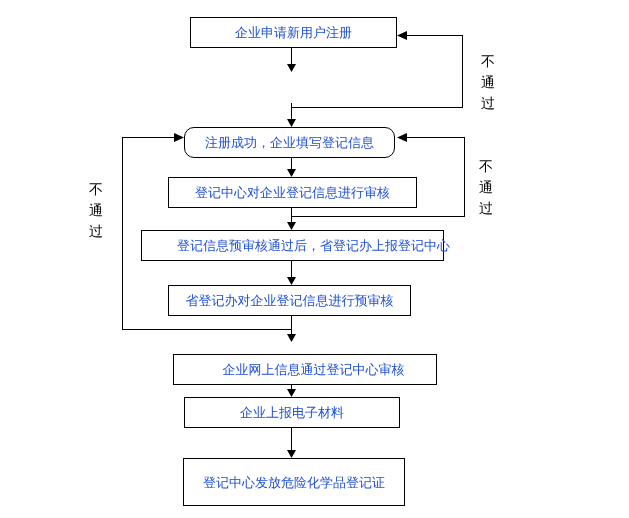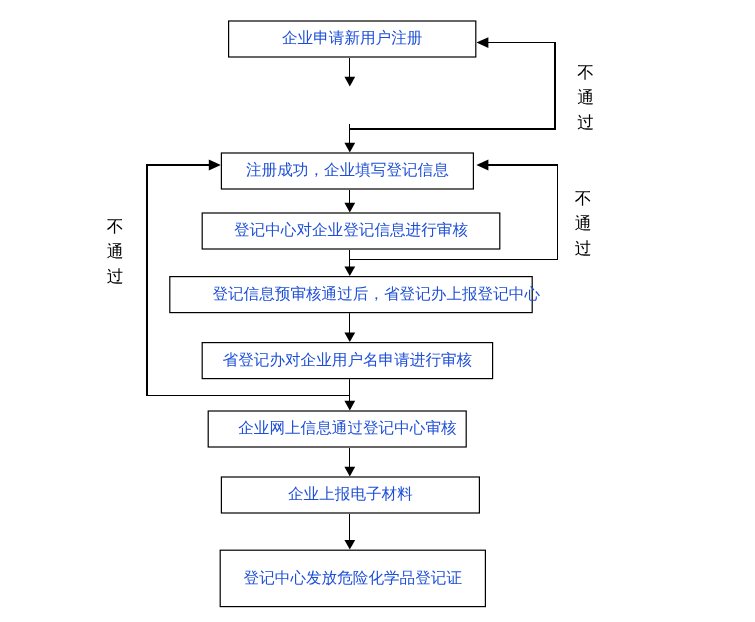--- a/index.html
+++ b/index.html
@@ -30,25 +30,25 @@
     width: 15px;
     color: #000000;
     font-size: 14px;
     line-height: 21px;
     word-break: break-all;
     text-align: right;
   }
   .connectors { position: absolute; left: 0; top: 0; }
   #b1 { left: 190px; top: 17px;  width: 207px; height: 31px; }
   #b2 { left: 151px; top: 72px;  width: 266px; height: 31px; }
-  #b3 { left: 184px; top: 127px; width: 211px; height: 31px; }
+  #b3 { left: 184px; top: 127px; width: 211px; height: 31px; border-radius: 10px; }
   #b4 { left: 168px; top: 177px; width: 249px; height: 31px; }
   #b5 { left: 141px; top: 230px; width: 303px; height: 31px; padding-left: 42px; }
   #b6 { left: 168px; top: 285px; width: 243px; height: 31px; }
-  #b7 { left: 173px; top: 342px; width: 216px; height: 31px; padding-left: 17px; }
+  #b7 { left: 173px; top: 354px; width: 264px; height: 31px; padding-left: 17px; }
   #b8 { left: 184px; top: 397px; width: 216px; height: 31px; text-align: center; }
   #b9 { left: 183px; top: 458px; width: 222px; height: 48px; }
   #lbl-right-top { left: 480px; top: 51px; }
   #lbl-right-mid { left: 478px; top: 156px; }
   #lbl-left      { left: 88px;  top: 179px; }
 </style>
 </head>
 <body>
 
 <div class="canvas">
@@ -79,21 +79,21 @@
       <polygon points="407,31 407,40 397,35.5"></polygon>
       <polygon points="407,133 407,142 397,137.5"></polygon>
       <polygon points="174,133 174,142 184,137.5"></polygon>
     </g>
   </svg>
 
   <div class="fbox" id="b1">企业申请新用户注册</div>
   <div class="fbox" id="b3">注册成功，企业填写登记信息</div>
   <div class="fbox" id="b4">登记中心对企业登记信息进行审核</div>
   <div class="fbox" id="b5">登记信息预审核通过后，省登记办上报登记中心</div>
-  <div class="fbox" id="b6">省登记办对企业用户名申请进行审核</div>
+  <div class="fbox" id="b6">省登记办对企业登记信息进行预审核</div>
   <div class="fbox" id="b7">企业网上信息通过登记中心审核</div>
   <div class="fbox" id="b8">企业上报电子材料</div>
   <div class="fbox" id="b9">登记中心发放危险化学品登记证</div>
 
   <div class="vlabel" id="lbl-right-top">不通过</div>
   <div class="vlabel" id="lbl-right-mid">不通过</div>
   <div class="vlabel" id="lbl-left">不通过</div>
 
 </div>
 

